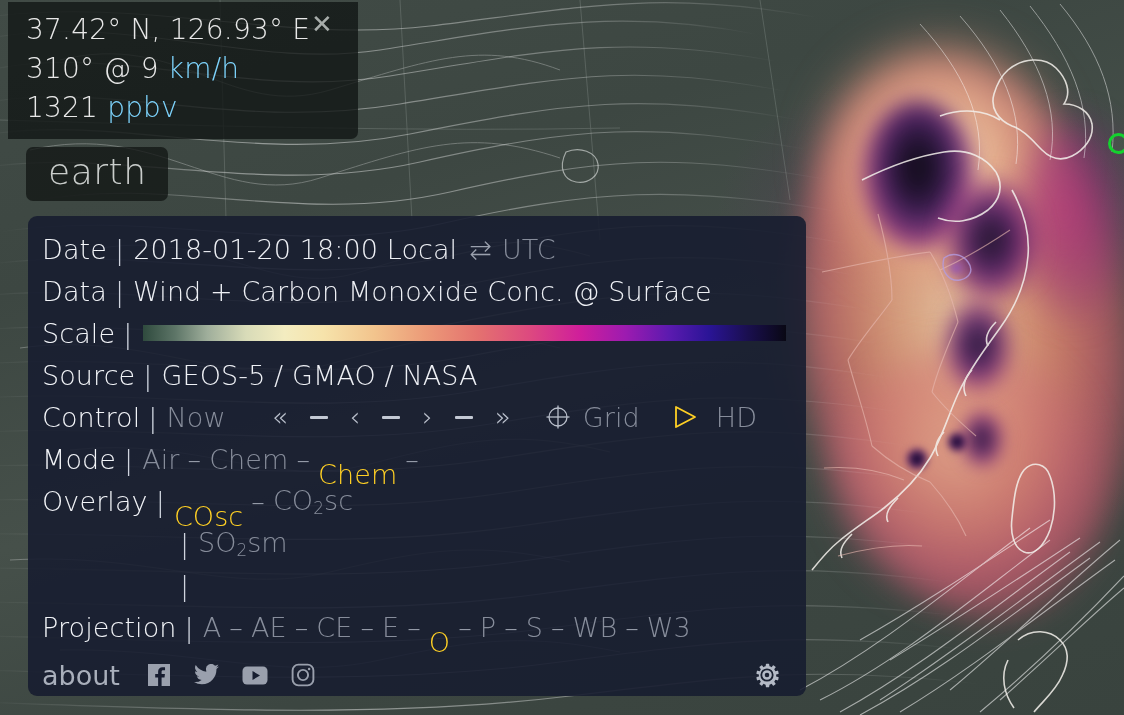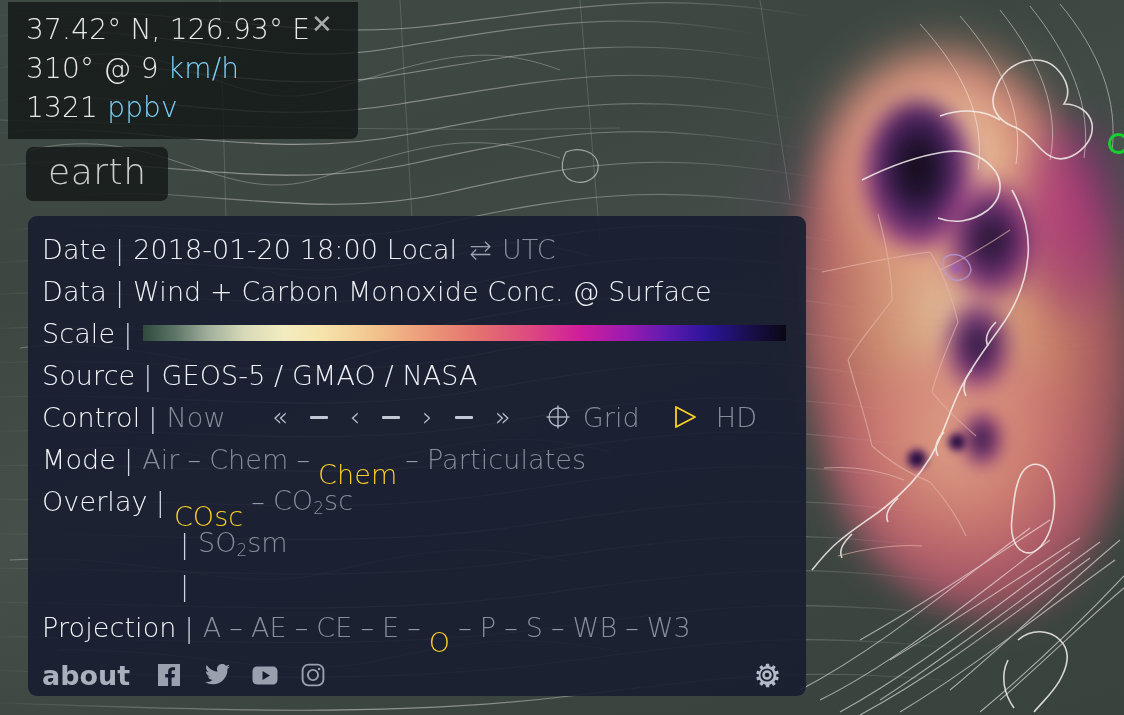--- a/index.html
+++ b/index.html
@@ -293,21 +293,21 @@
   .brow {
     display: flex;
     align-items: center;
     height: 46px;
     padding-left: 14px;
     margin-top: 4px;
   }
   .about-link {
     color: #a9afbb;
     font-size: 27px;
-    font-weight: 700;
+    font-weight: 400;
     cursor: pointer;
     margin-right: 26px;
   }
   .soc {
     width: 26px; height: 26px;
     margin-right: 22px;
     cursor: pointer;
     display: inline-flex;
     align-items: center;
     justify-content: center;
@@ -549,21 +549,20 @@
 
     <div class="mrow">
       <span class="lbl">Mode</span>
       <span class="bar">|</span>
       <span class="dimmer clk">Air</span>
       <span class="sep">–</span>
       <span class="dimmer clk">Chem</span>
       <span class="sep">–</span>
       <span class="gold clk">Chem</span>
       <span class="sep">–</span>
-      <span class="dimmer clk">Particulates</span>
     </div>
 
     <div class="mrow">
       <span class="lbl">Overlay</span>
       <span class="bar">|</span>
       <span class="gold clk">COsc</span>
       <span class="sep">–</span>
       <span class="dimmer clk"><span>CO</span><span class="sub">2</span><span>sc</span></span>
     </div>
 

